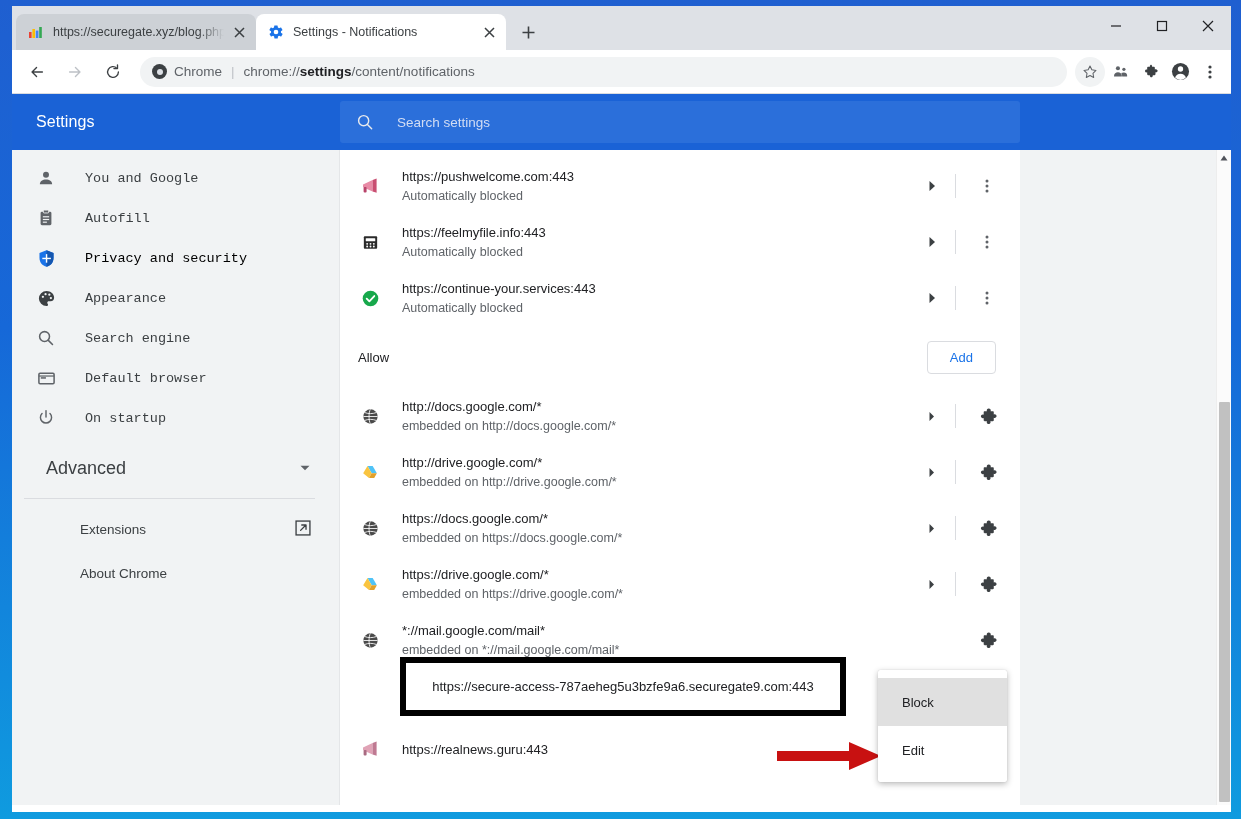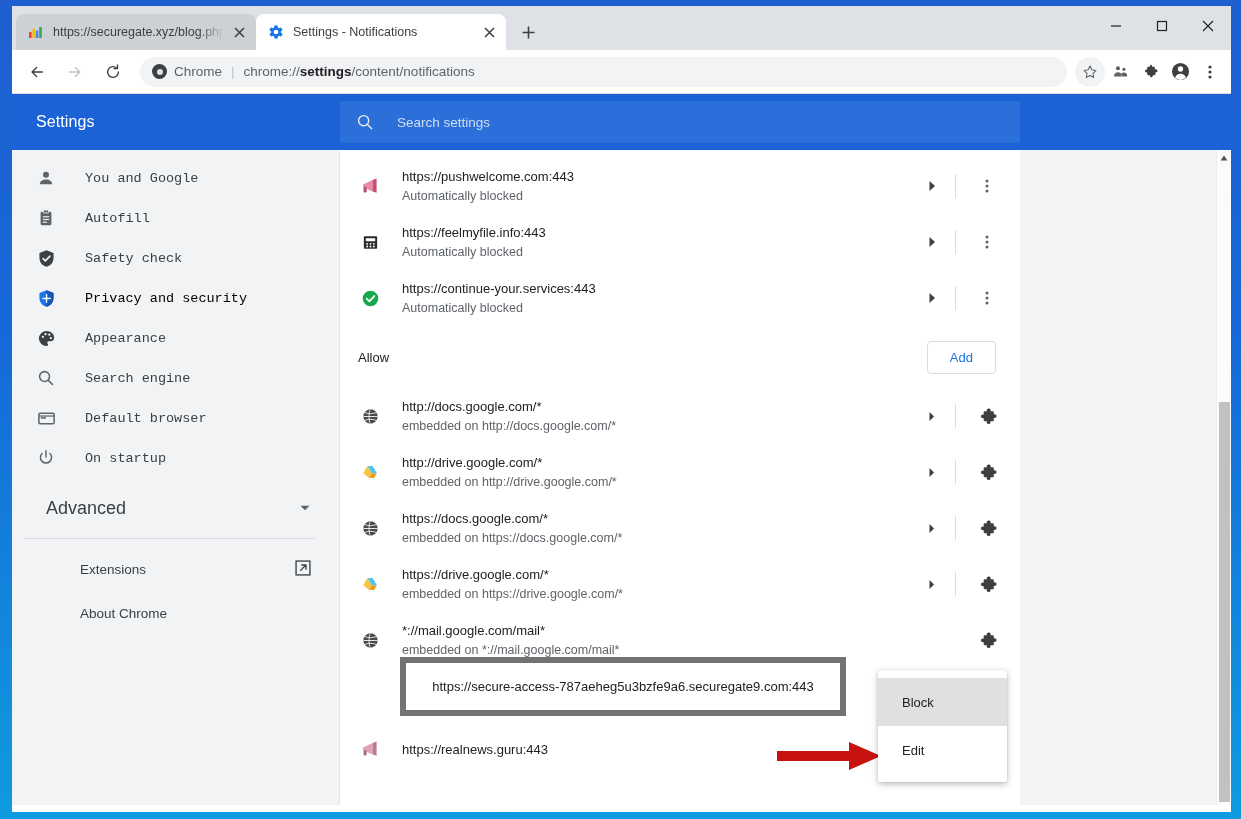--- a/index.html
+++ b/index.html
@@ -300,21 +300,21 @@
     font-weight: 500;
     font-family: "Liberation Sans", sans-serif;
     cursor: pointer;
   }
 
   
   #highlight-box {
     position: absolute;
     left: 388px; top: 651px;
     width: 446px; height: 59px;
-    border: 6px solid #737373;
+    border: 6px solid #000000;
     background: #ffffff;
     z-index: 12;
     display: flex;
     align-items: center;
     justify-content: center;
   }
   #highlight-url {
     font-size: 13px;
     color: #202124;
     white-space: nowrap;
@@ -535,29 +535,20 @@
                 <rect x="4" y="3" width="12" height="15" rx="1.5"></rect>
                 <rect x="7" y="1.2" width="6" height="3.2" rx="1" fill="#5f6368" stroke="#f1f3f4" stroke-width="1"></rect>
                 <rect x="6.5" y="8" width="7" height="1.3" fill="#f1f3f4"></rect>
                 <rect x="6.5" y="11" width="7" height="1.3" fill="#f1f3f4"></rect>
                 <rect x="6.5" y="14" width="4.5" height="1.3" fill="#f1f3f4"></rect>
               </svg>
         </span>
         <span>Autofill</span>
       </div>
 
-      <div class="side-item">
-        <span class="side-icon">
-          <svg width="19" height="19" viewBox="0 0 20 20">
-                <path d="M10 1.2 L17.4 4.2 V9.5c0 4.6-3.1 8.1-7.4 9.3-4.3-1.2-7.4-4.7-7.4-9.3V4.2z" fill="#3c4043"></path>
-                <path d="M6.4 10.1 L8.8 12.5 L13.6 7.5" stroke="#f1f3f4" stroke-width="1.7" fill="none" stroke-linecap="round" stroke-linejoin="round"></path>
-              </svg>
-        </span>
-        <span>Safety check</span>
-      </div>
 
       <div class="side-item selected">
         <span class="side-icon">
           <svg width="19" height="19" viewBox="0 0 20 20">
                 <path d="M10 1.2 L17.4 4.2 V9.5c0 4.6-3.1 8.1-7.4 9.3-4.3-1.2-7.4-4.7-7.4-9.3V4.2z" fill="#1a73e8"></path>
                 <path d="M10 1.2 L17.4 4.2 V9.5c0 4.6-3.1 8.1-7.4 9.3z" fill="#1557b0"></path>
                 <rect x="9.3" y="5.4" width="1.5" height="9" fill="#ffffff"></rect>
                 <rect x="5.6" y="9.2" width="9" height="1.5" fill="#ffffff"></rect>
               </svg>
         </span>

